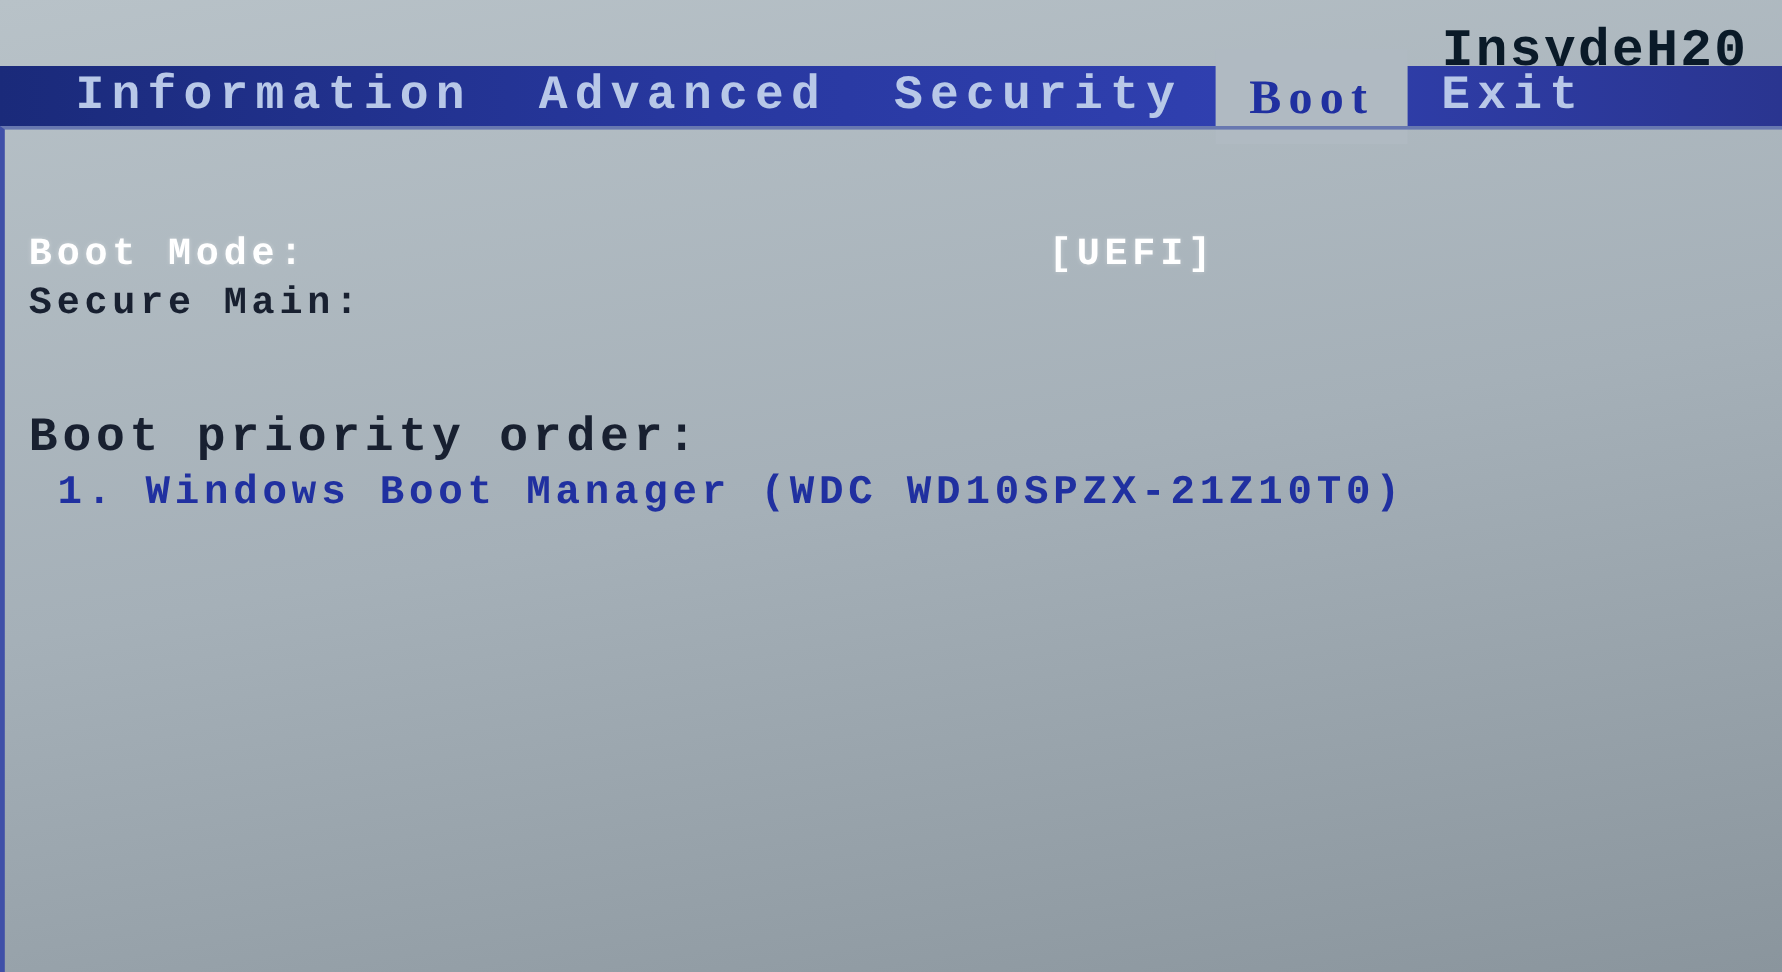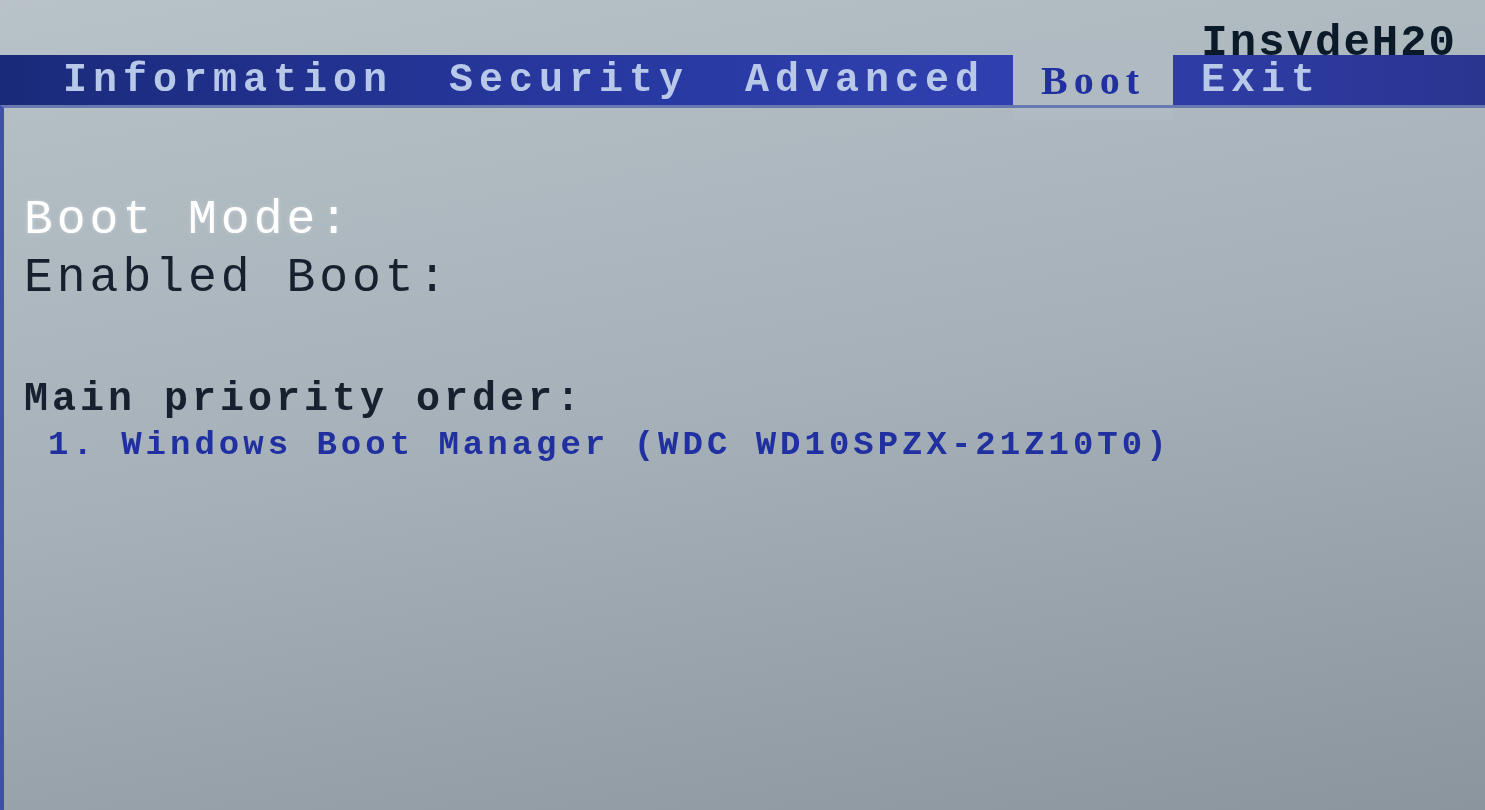--- a/index.html
+++ b/index.html
@@ -65,22 +65,22 @@
       bottom: 0;
       border-top: 3px solid #6878b0;
       border-left: 4px solid #4050a8;
     }
     .content-inner {
       padding: 85px 0 0 20px;
     }
     .setting-row {
       display: flex;
       margin-bottom: 4px;
-      font-size: 48px;
-      font-weight: normal;
+      font-size: 32px;
+      font-weight: bold;
       letter-spacing: 4px;
       font-family: 'Courier New', monospace;
     }
     .setting-label {
       width: 850px;
       color: #182030;
     }
     .setting-value {
       color: #182030;
     }
@@ -113,37 +113,38 @@
     }
   </style>
 </head>
 <body>
 
 <div class="bios-screen">
   <div class="brand-label">InsydeH20</div>
 
   <div class="tab-bar">
     <div class="tab-item">Information</div>
+    <div class="tab-item">Advanced</div>
     <div class="tab-item">Security</div>
-    <div class="tab-item">Advanced</div>
     <div class="tab-item active">Boot</div>
     <div class="tab-item">Exit</div>
   </div>
 
   <div class="content-area">
     <div class="content-inner">
 
       <div class="setting-row highlighted">
         <div class="setting-label">Boot Mode:</div>
+        <div class="setting-value">[UEFI]</div>
       </div>
 
       <div class="setting-row">
-        <div class="setting-label">Enabled Boot:</div>
+        <div class="setting-label">Secure Main:</div>
       </div>
 
       <div class="priority-section">
-        <div class="priority-header">Main priority order:</div>
+        <div class="priority-header">Boot priority order:</div>
         <div class="priority-item">1. Windows Boot Manager (WDC WD10SPZX-21Z10T0)</div>
       </div>
 
     </div>
   </div>
 </div>
 
 </body></html>

